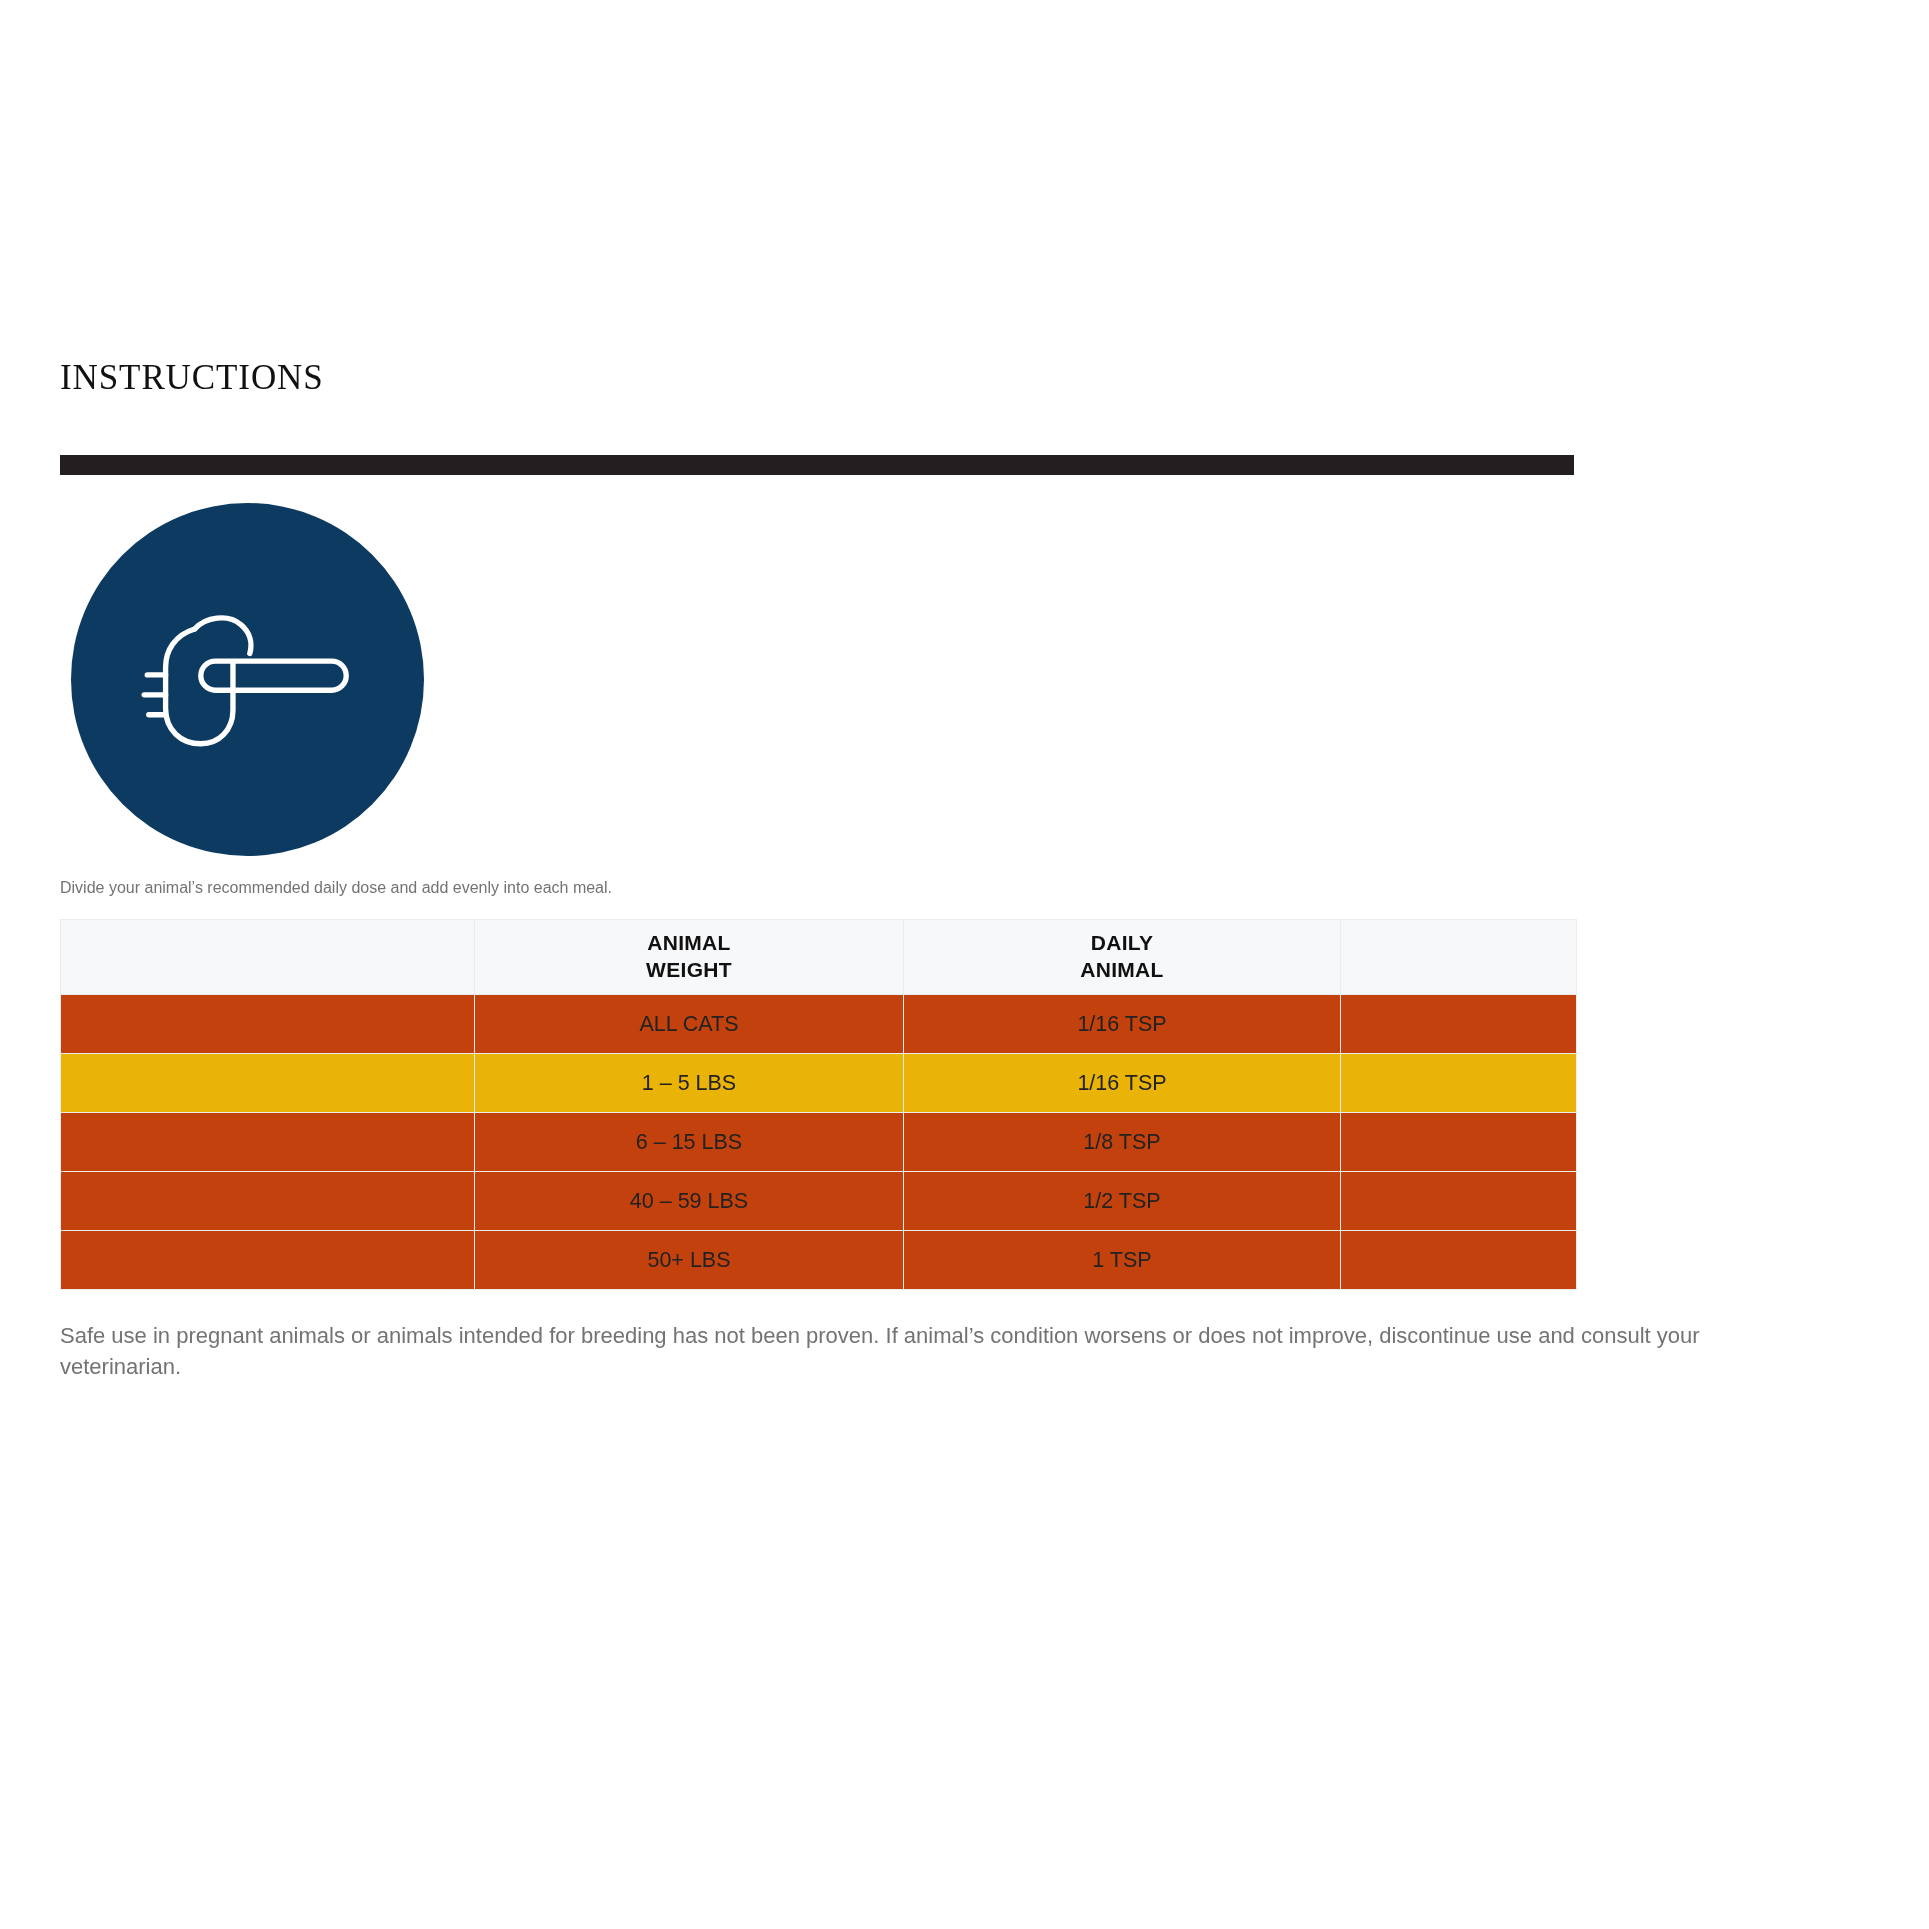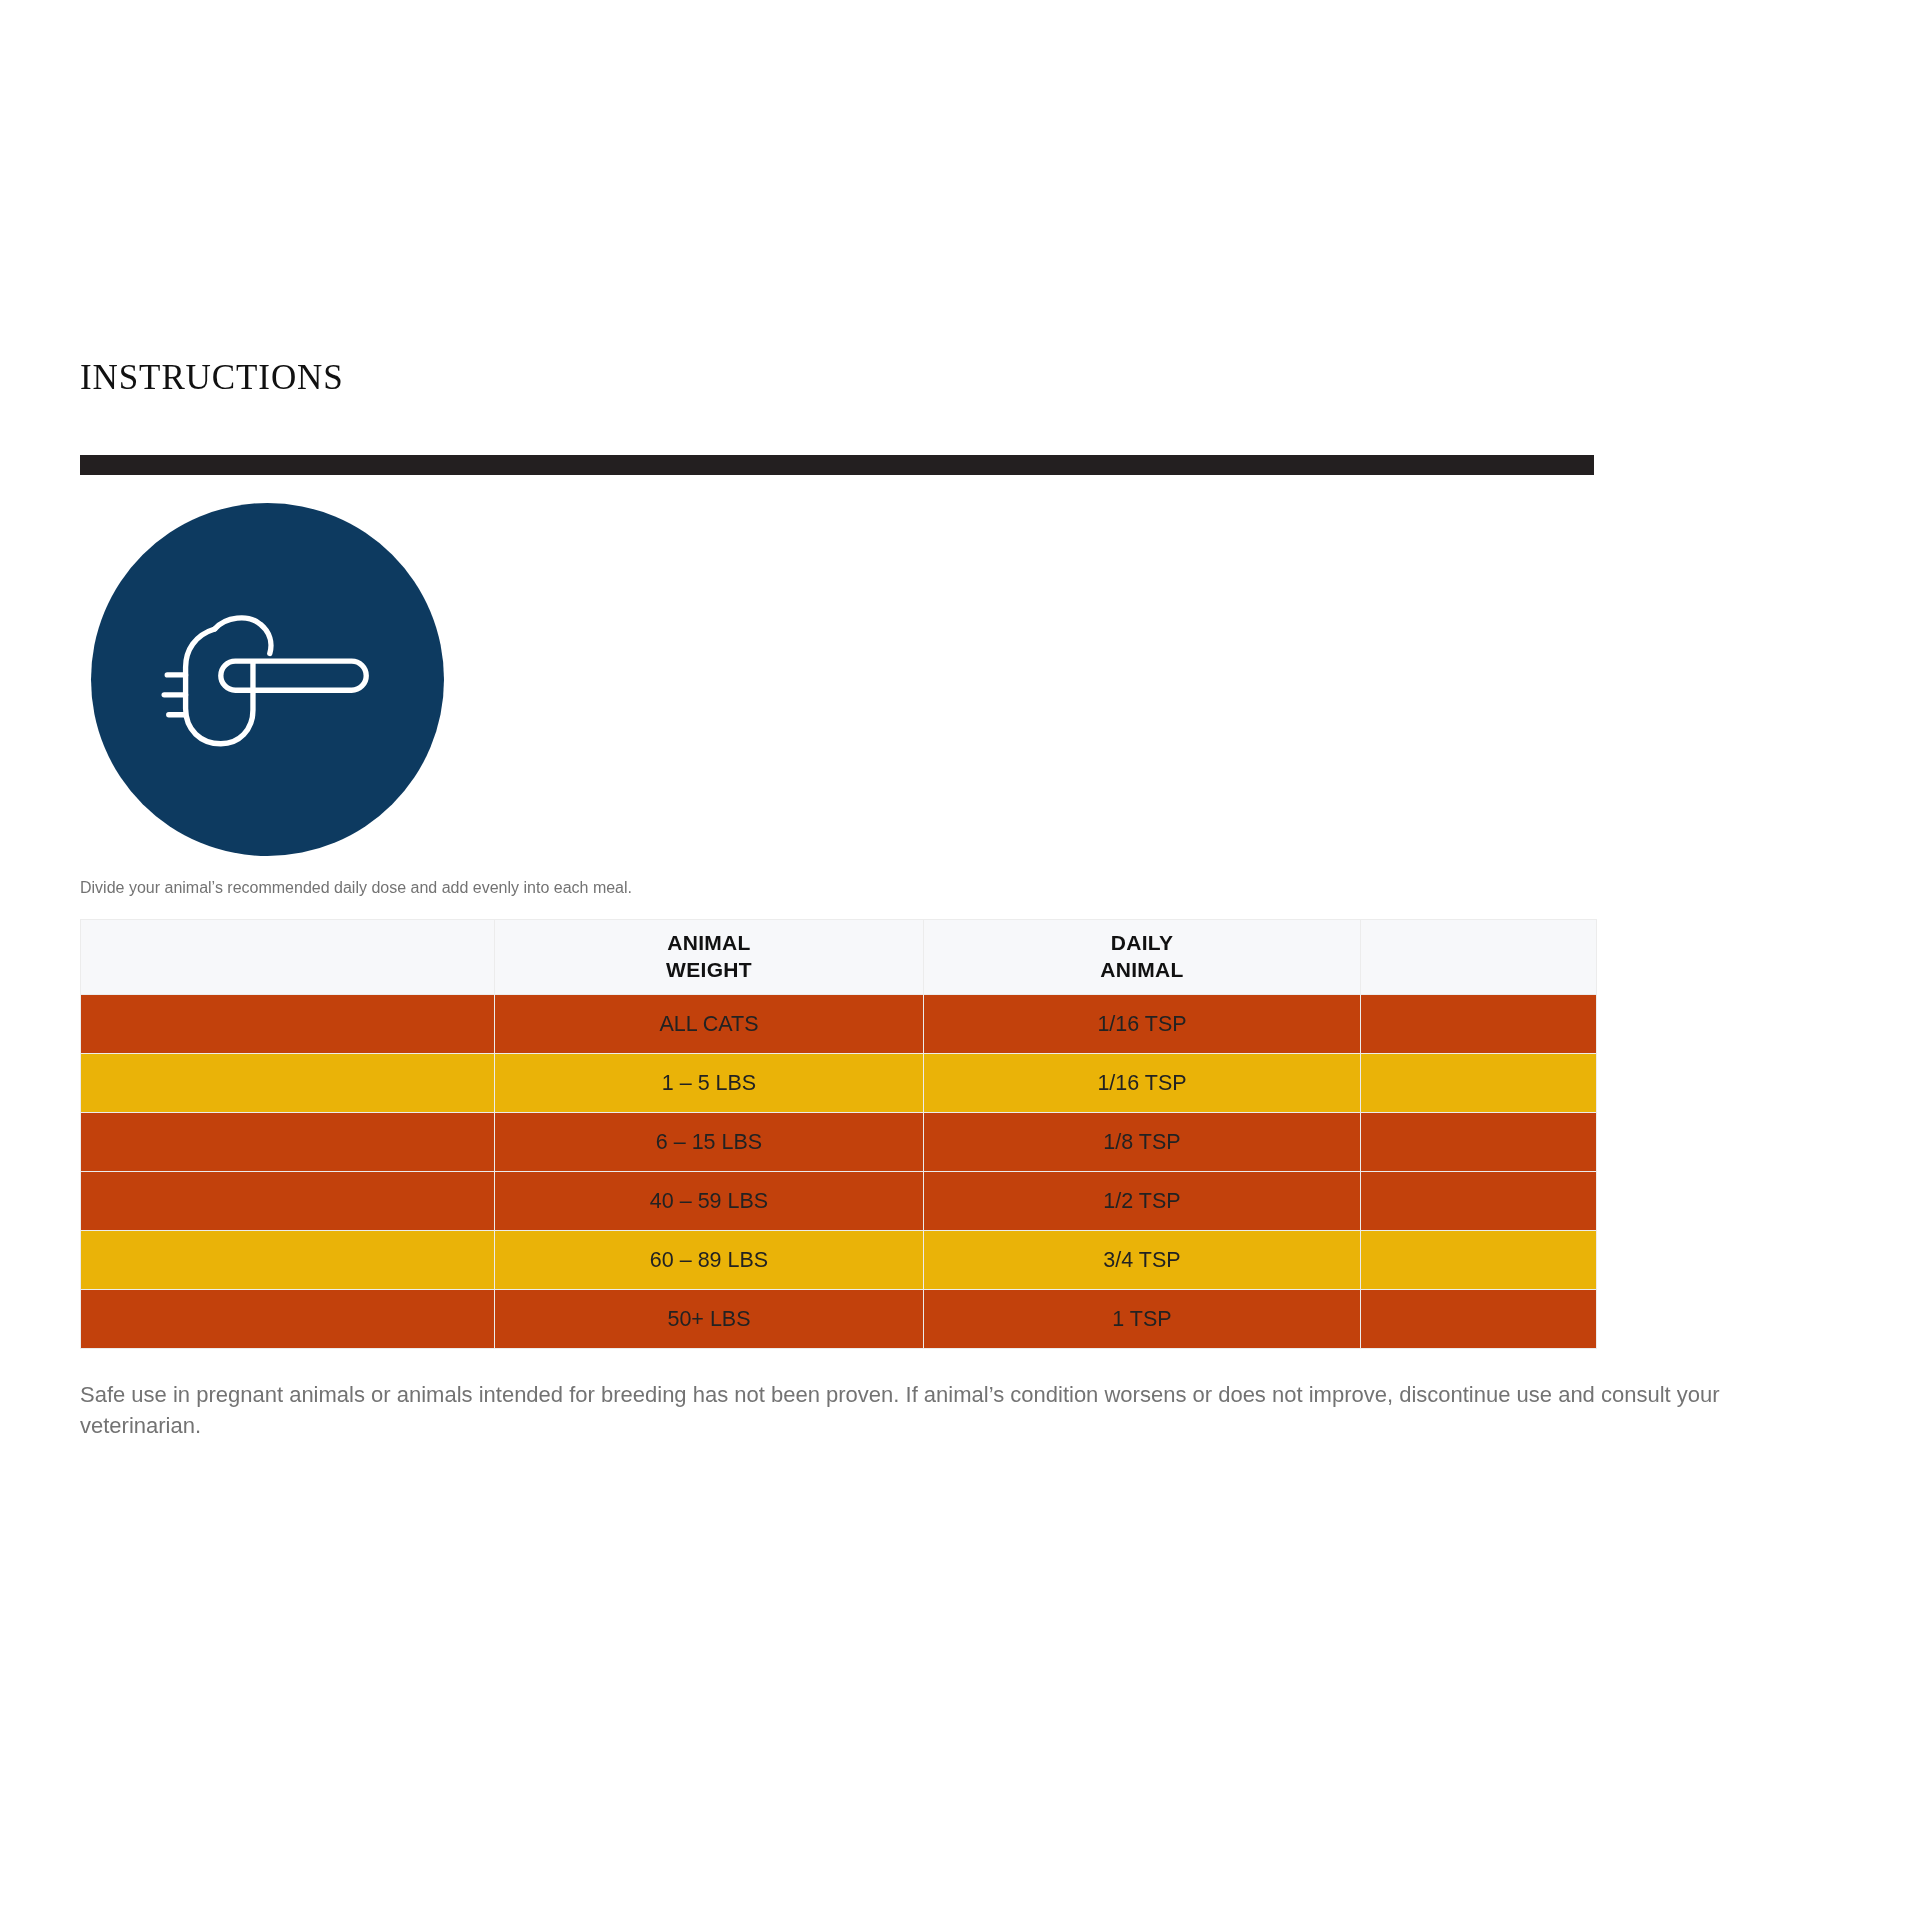--- a/index.html
+++ b/index.html
@@ -17,21 +17,21 @@
 
   .page {
     position: relative;
     width: 1929px;
     height: 1929px;
     box-sizing: border-box;
   }
 
   .content {
     position: absolute;
-    left: 80px;
+    left: 60px;
     top: 360px;
     width: 1533px;
   }
 
   .section-title {
     font-family: "Liberation Serif", serif;
     font-size: 35px;
     letter-spacing: 0.9px;
     font-weight: 400;
     color: #111111;
@@ -189,26 +189,20 @@
           <td>6 – 15 LBS</td>
           <td>1/8 TSP</td>
           <td></td>
         </tr>
         <tr class="odd">
           <td></td>
           <td>40 – 59 LBS</td>
           <td>1/2 TSP</td>
           <td></td>
         </tr>
-        <tr class="even">
-          <td></td>
-          <td>60 – 89 LBS</td>
-          <td>3/4 TSP</td>
-          <td></td>
-        </tr>
         <tr class="odd">
           <td></td>
           <td>50+ LBS</td>
           <td>1 TSP</td>
           <td></td>
         </tr>
       </tbody>
     </table>
 
     <p class="disclaimer"> Safe use in pregnant animals or animals intended for breeding has not been proven. If animal’s condition worsens or does not improve, discontinue use and consult your veterinarian.</p>

